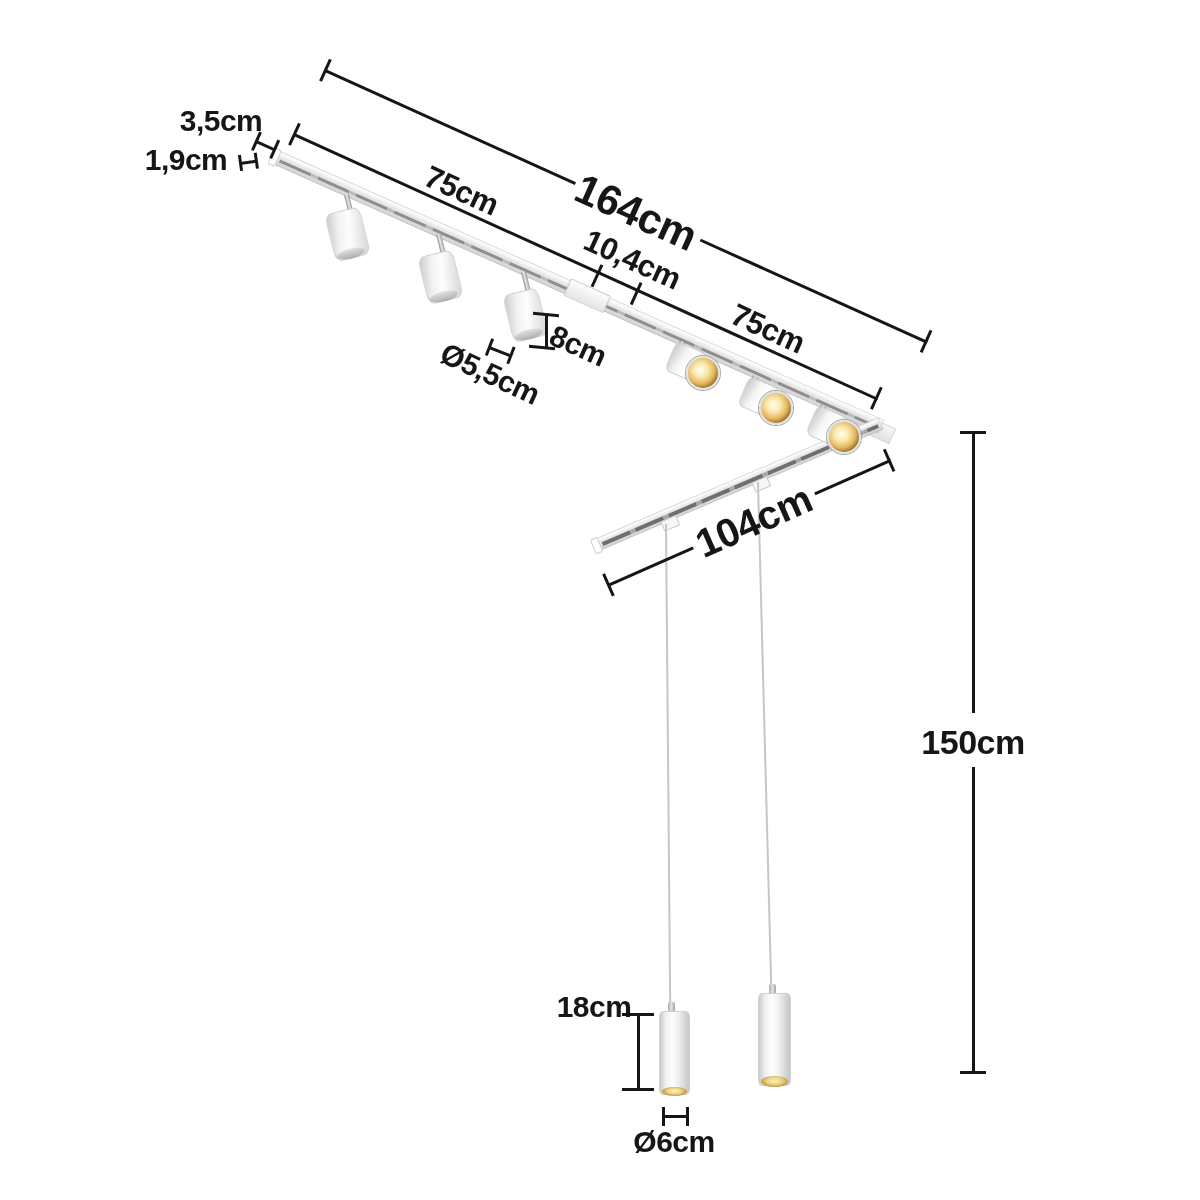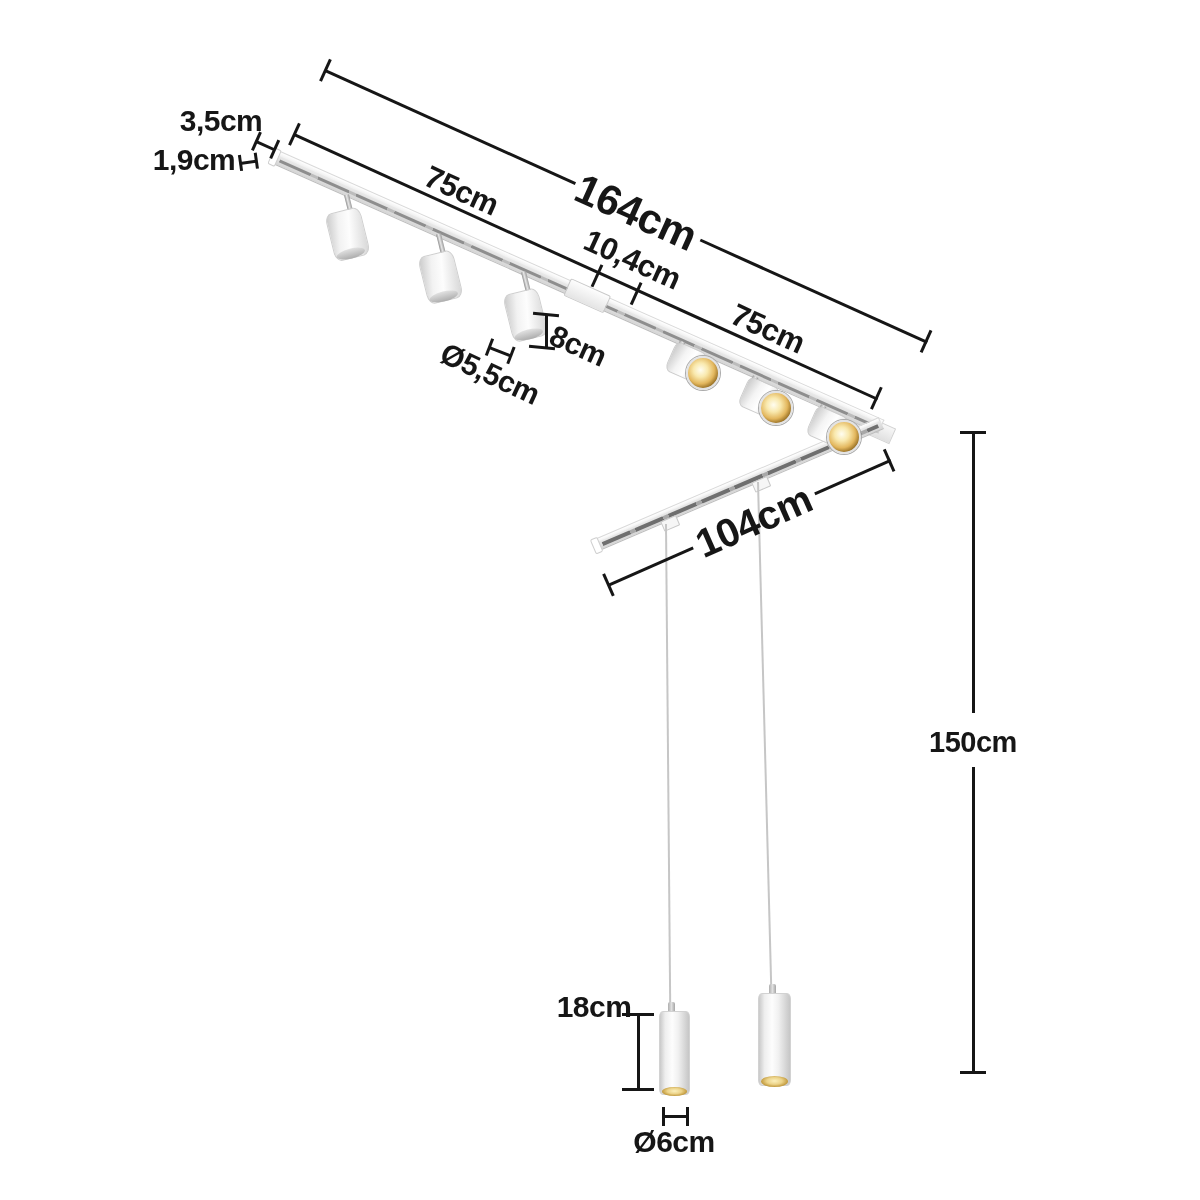--- a/index.html
+++ b/index.html
@@ -40,21 +40,21 @@
     background:radial-gradient(circle at 42% 40%, #fffdf0 0%, #f9e9ae 28%, #e3b75e 55%, #9a7226 74%, #b9b9b9 79%, #eeeeee 84%);
     border:2px solid #e3e3e3;box-shadow:0 0 0 1px #a9a9a9;}
   .clip{position:absolute;background:#f6f6f6;border:1px solid #c8c8c8;border-radius:1px;}
   .cord{position:absolute;width:2px;background:#c6c6c6;transform-origin:50% 0;}
   .pend{position:absolute;border:1px solid #d2d2d2;border-radius:4px/6px;
     background:linear-gradient(90deg,#c9c9c9 0%,#eeeeee 18%,#fdfdfd 42%,#f1f1f1 62%,#c6c6c6 100%);}
   .pcap{position:absolute;background:linear-gradient(90deg,#aeaeae,#e0e0e0,#a5a5a5);border-radius:2px;}
   .pglow{position:absolute;left:2px;right:2px;bottom:-2px;border-radius:50%;
     background:radial-gradient(ellipse at 50% 45%, #fbf0bc 0%, #ecd389 40%, #c29a3d 70%, #6f551c 100%);}
   
-  .fs-xl{font-size:42px;} .fs-l{font-size:40px;} .fs-m{font-size:31px;} .fs-s{font-size:30px;} .fs-150{font-size:29px;}
+  .fs-xl{font-size:42px;} .fs-l{font-size:40px;} .fs-m{font-size:31px;} .fs-s{font-size:30px;} .fs-150{font-size:34px;}
 </style>
 </head>
 <body>
 
 <div style="position:absolute;left:845px;top:406px;width:54px;height:15px;transform:rotate(24deg);transform-origin:0 0;background:linear-gradient(#f7f7f7,#e0e0e0);border:1px solid #d2d2d2;"></div>
 
 <div class="rail" style="left:276px;top:149px;width:666px;height:14px;transform:rotate(24deg);">
   <div class="railtop" style="height:5px;"></div>
   <div class="railface" style="top:5px;height:9px;border-left:1px solid #cfcfcf;border-right:1px solid #cfcfcf;"></div>
   <div class="groove" style="left:8px;right:8px;top:8px;height:3px;background:repeating-linear-gradient(90deg,#8e8e8e 0 34px,#bcbcbc 34px 42px);"></div>
@@ -152,21 +152,21 @@
   <div class="t1" style="left:-1px;height:20px;top:-10px;"></div>
   <div class="t2" style="right:-1px;height:20px;top:-10px;"></div>
 </div>
 <div class="dlabel fs-s" style="left:221px;top:121px;">3,5cm</div>
 
 <div class="hmark" style="left:240px;top:163px;width:17px;transform:rotate(-8deg);">
   <div class="bar"></div>
   <div class="t1" style="left:-1px;height:16px;top:-8px;"></div>
   <div class="t2" style="right:-1px;height:16px;top:-8px;"></div>
 </div>
-<div class="dlabel fs-s" style="left:194px;top:160px;">1,9cm</div>
+<div class="dlabel fs-s" style="left:186px;top:160px;">1,9cm</div>
 
 <div class="hmark" style="left:489px;top:347px;width:24px;transform:rotate(21deg);">
   <div class="bar"></div>
   <div class="t1" style="left:-1px;height:18px;top:-9px;"></div>
   <div class="t2" style="right:-1px;height:18px;top:-9px;"></div>
 </div>
 <div class="dlabel fs-s" style="left:490px;top:374px;transform:translate(-50%,-50%) rotate(25deg);">Ø5,5cm</div>
 
 <div class="dim" style="left:546px;top:314px;">
   <div class="vseg" style="top:0;height:34px;"></div>

